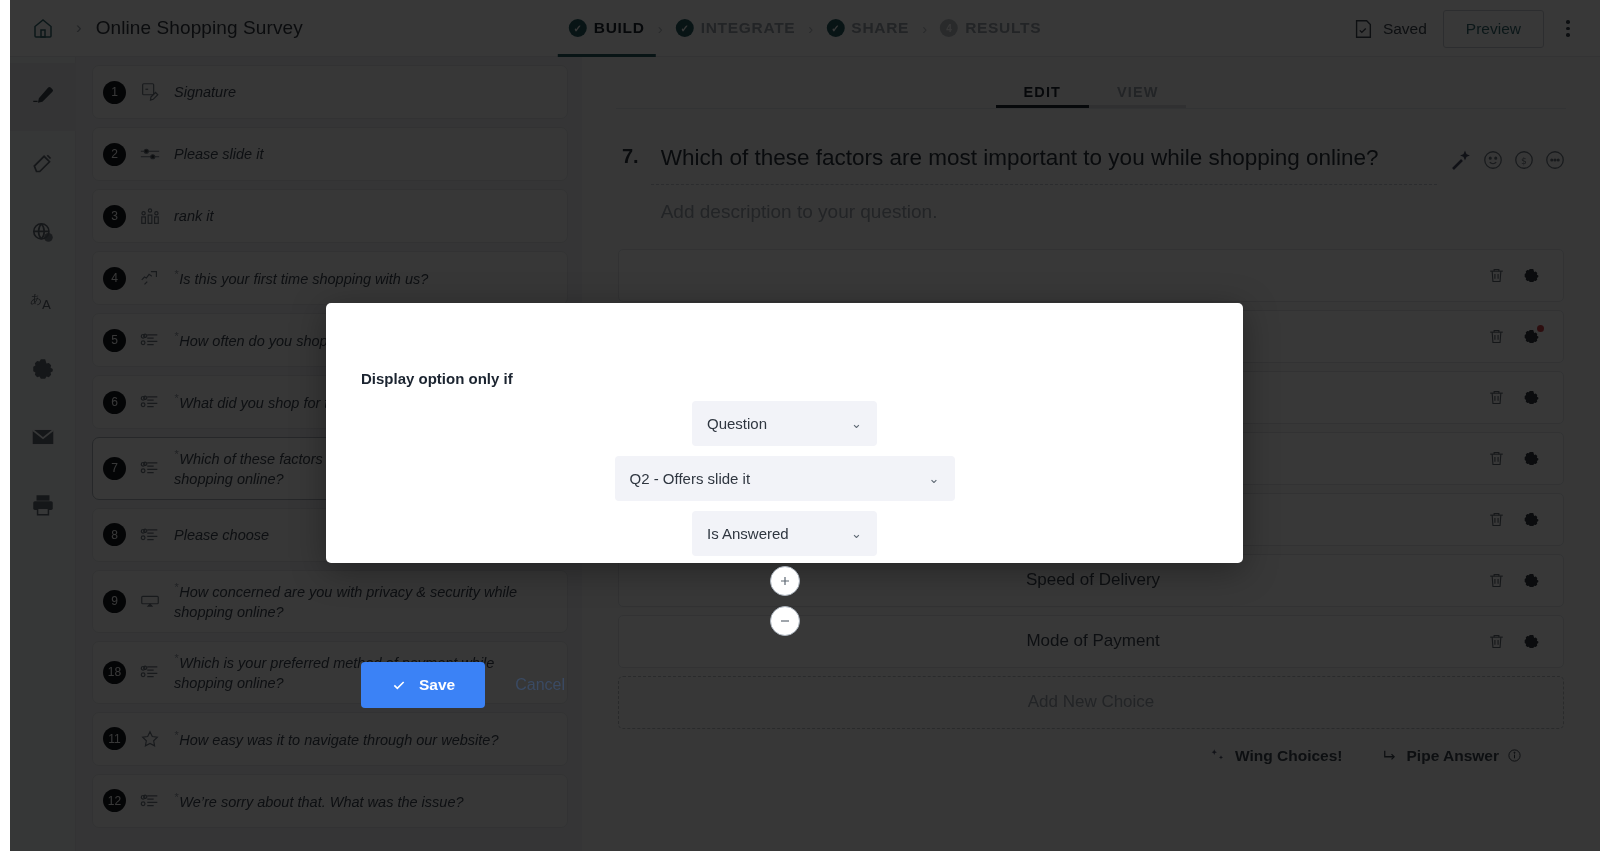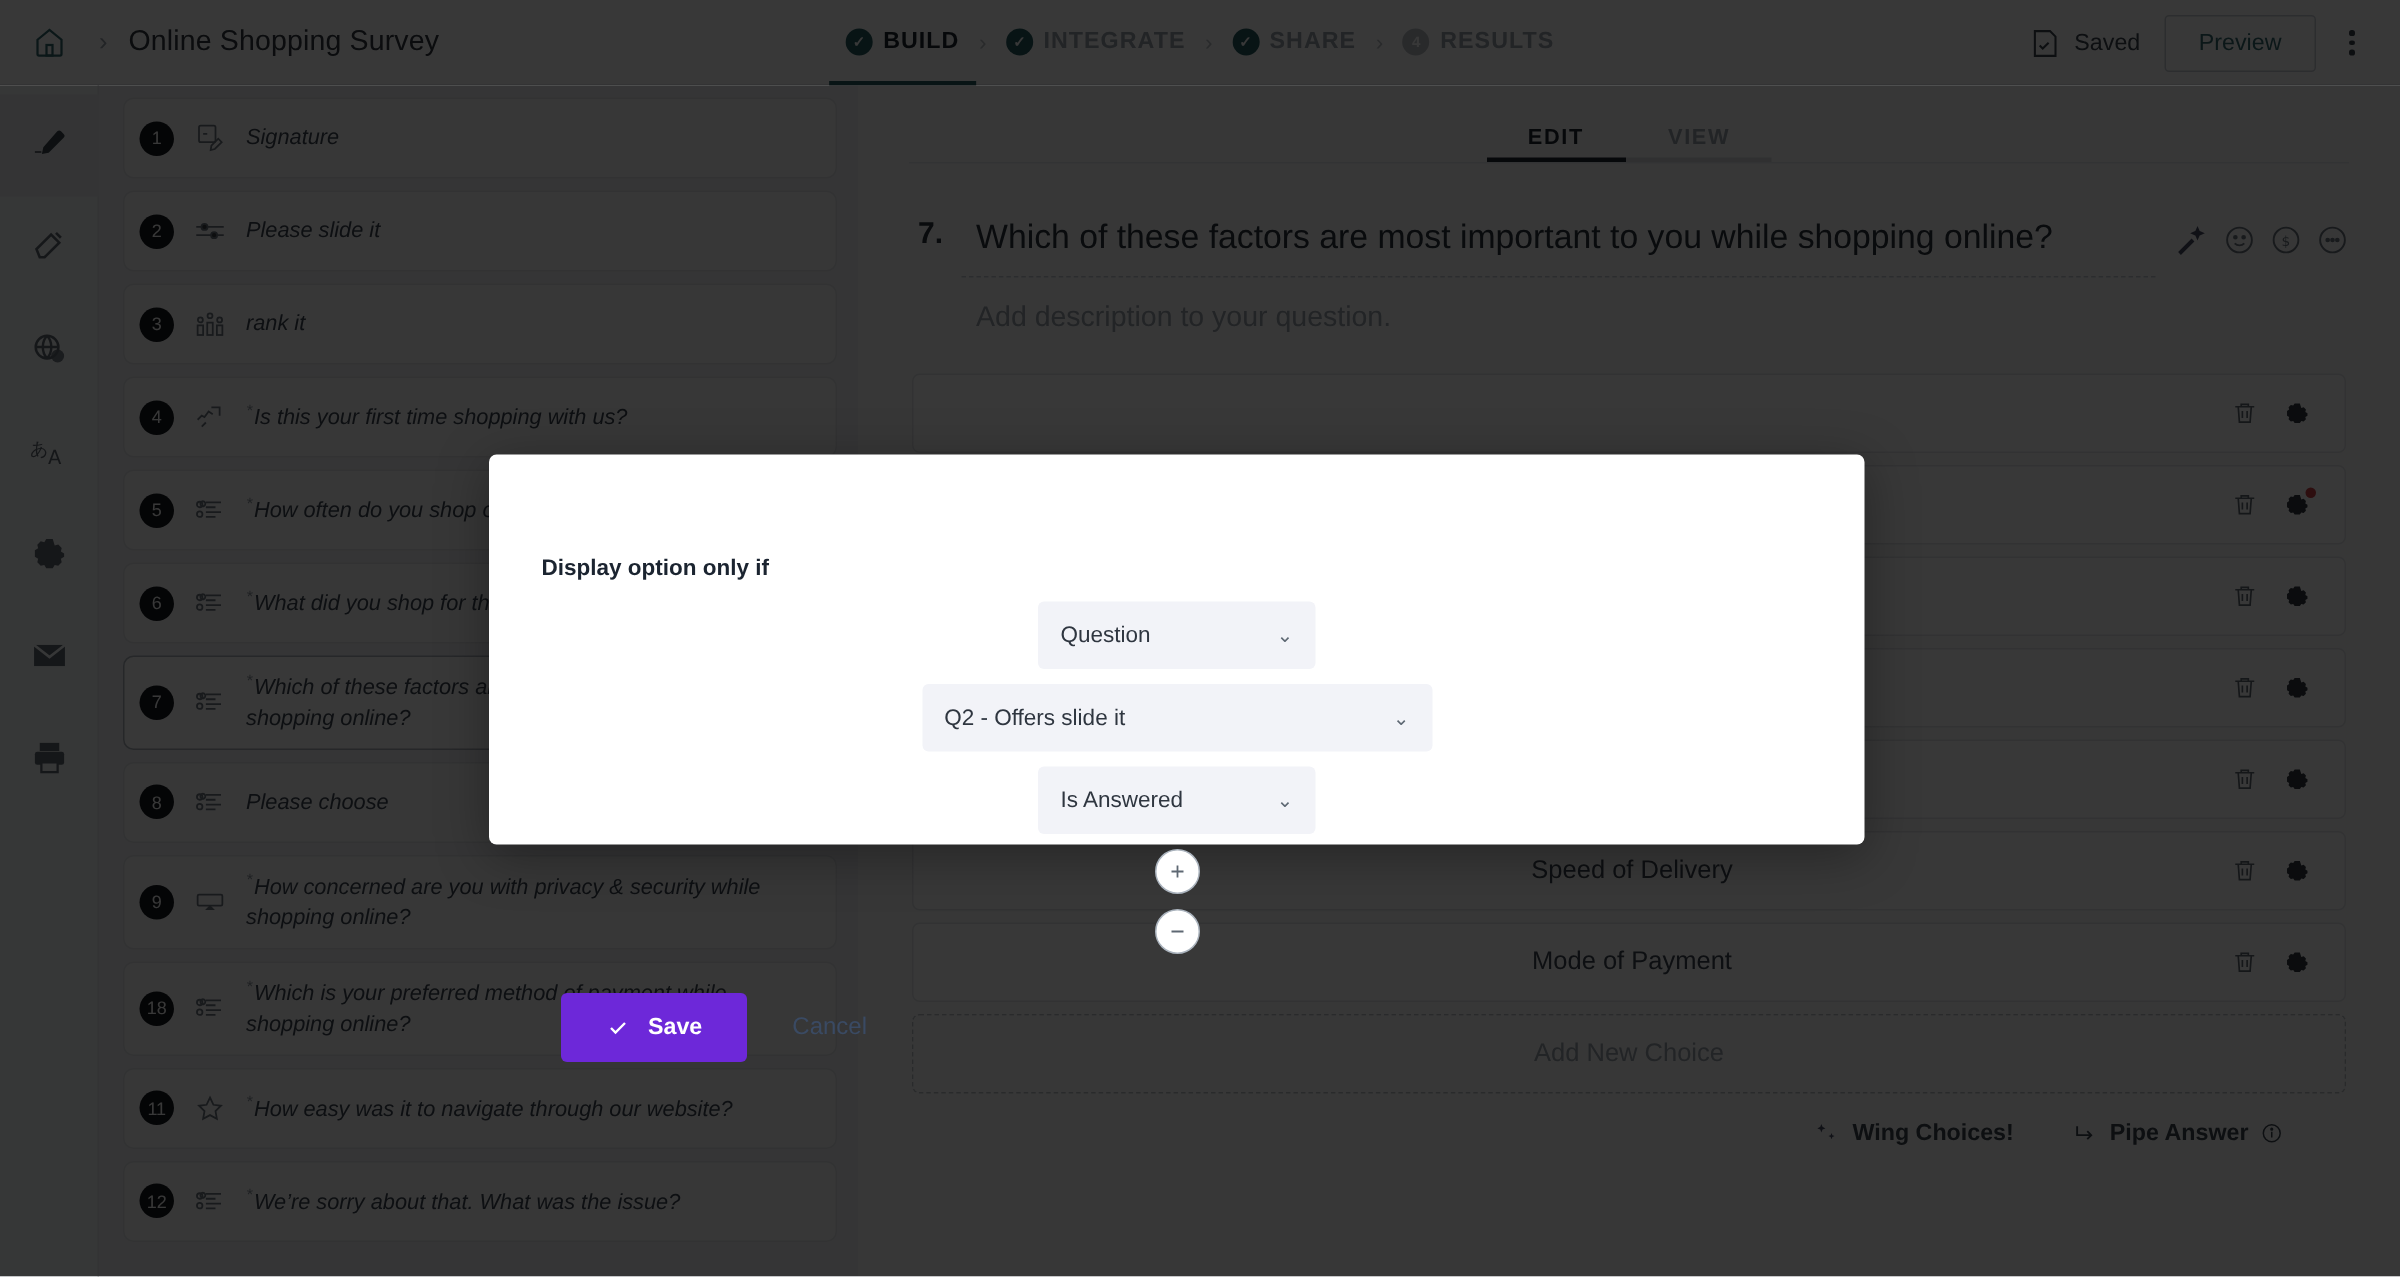--- a/index.html
+++ b/index.html
@@ -166,38 +166,37 @@
   .sel-1 { width: 185px; }
   .sel-2 { width: 340px; }
   .sel-3 { width: 185px; }
   .circle-btn {
     width: 30px; height: 30px; border-radius: 50%; border: 1px solid #aab3bd;
     display: flex; align-items: center; justify-content: center; color: #5e6873;
     background: #fff;
   }
   .modal-actions { display: flex; align-items: center; gap: 8px; margin-top: 26px; }
   .save-btn {
-    background: #6d28d9; color: #fff; border: none; border-radius: 4px;
+    background: #3b82f6; color: #fff; border: none; border-radius: 4px;
     height: 46px; padding: 0 30px; font-size: 15.5px; font-weight: bold;
     display: flex; align-items: center; gap: 12px;
     font-family: "Liberation Sans", sans-serif;
-    margin-left: 13px;
   }
   .cancel-btn {
     background: none; border: none; color: #3a4a63; font-size: 16px;
     padding: 0 22px; font-family: "Liberation Sans", sans-serif;
   }
   svg { display: block; }
 </style>
 </head>
 <body>
 
 <div id="app">
 
-  <div class="dimmed" style="position:absolute;inset:0;">
+  <div class="dimmed" style="position:absolute;inset:0;margin-left:10px;">
 
     <div class="topbar">
       <div class="home-icon">
         <svg width="24" height="24" viewBox="0 0 24 24" fill="none" stroke="#2c6a72" stroke-width="1.5">
           <path d="M4 10.5 12 4l8 6.5V20a1 1 0 0 1-1 1H5a1 1 0 0 1-1-1z"></path>
           <rect x="10" y="14" width="4" height="7"></rect>
         </svg>
       </div>
       <span class="chev-sep">›</span>
       <span class="survey-title">Online Shopping Survey</span>

